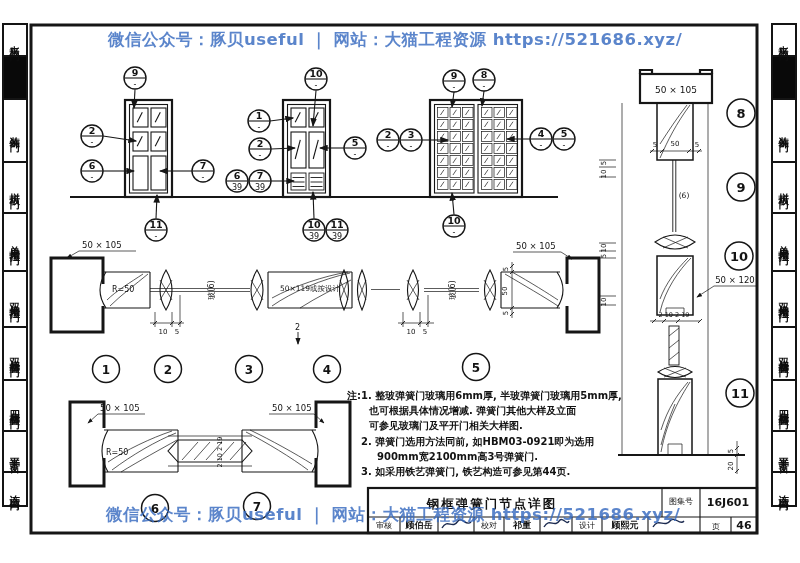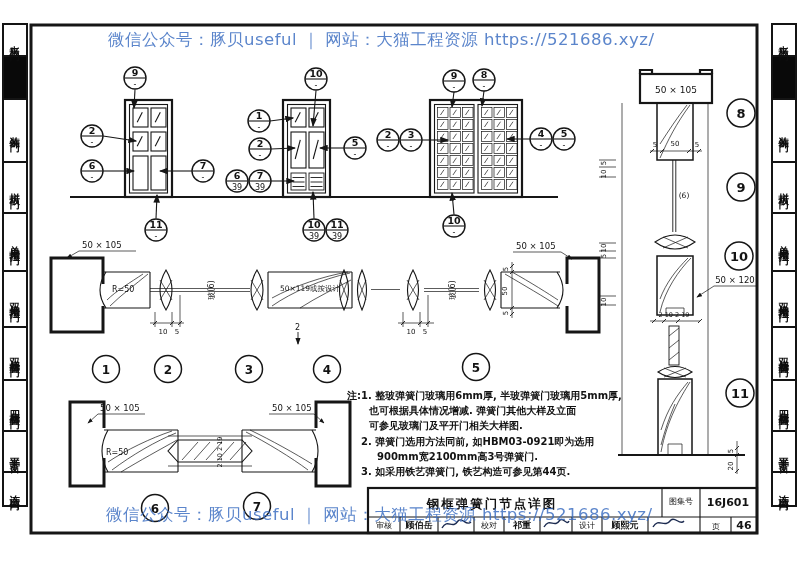--- a/index.html
+++ b/index.html
@@ -1,19 +1,19 @@
 <!DOCTYPE html>
 <html><head>
 <meta charset="utf-8">
 <style>
   html,body{margin:0;padding:0}
   body{width:800px;height:563px;position:relative;background:#fff;
        font-family:"DejaVu Sans","Liberation Sans",sans-serif;overflow:hidden;color:#141414}
   .wm{position:absolute;color:rgba(58,108,192,.83);font-size:16.5px;letter-spacing:.5px;
-      white-space:nowrap;z-index:6;font-weight:400}
+      white-space:nowrap;z-index:6;font-weight:700}
   .sidebar{position:absolute;top:25px;width:26px;z-index:3}
   .sb-left{left:2px}
   .sb-right{left:771px}
   .sb-item{box-sizing:border-box;border:2px solid #141414;margin-top:-2px;
            display:flex;align-items:center;justify-content:center;background:#fff}
   .sb-item span{writing-mode:vertical-rl;text-orientation:upright;font-size:10.5px;
                 line-height:1;letter-spacing:2px;font-weight:700;color:#0e0e0e}
   .sb-black{background:#090909}
   svg{position:absolute;left:0;top:0;z-index:2}
   svg text{fill:#131313}

